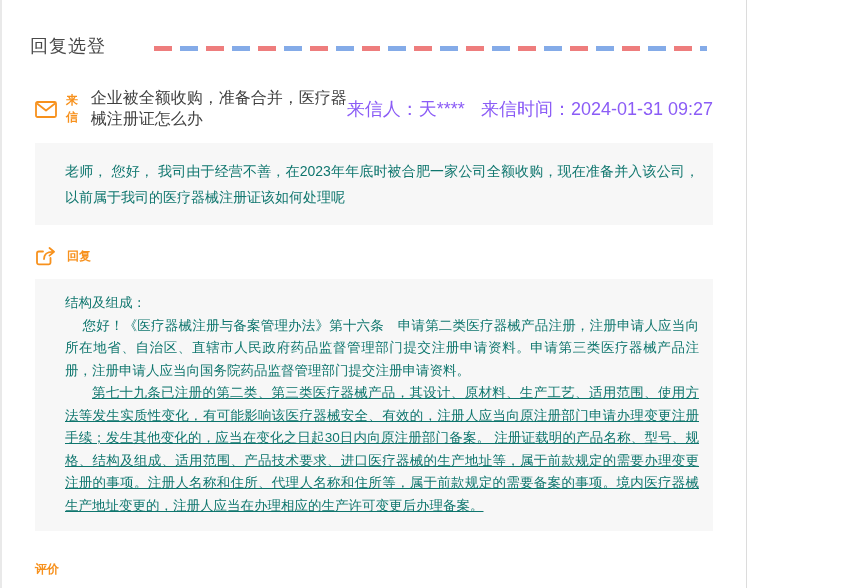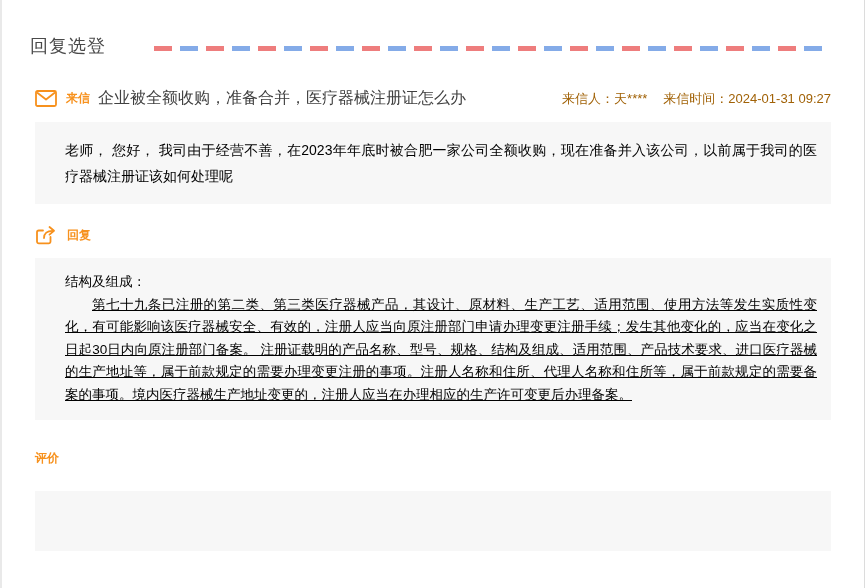--- a/index.html
+++ b/index.html
@@ -1,19 +1,19 @@
 <!DOCTYPE html>
 <html style="--accent-orange: #f7911d; --dash-red: #ee7d7d; --dash-blue: #84abe8;"><head>
 <meta charset="utf-8">
 <style>
   * { margin:0; padding:0; box-sizing:border-box; }
   html,body { background:#fff; }
   .page {
     position:relative;
-    width:865px; height:588px;
+    width:747px; height:588px;
     margin:0;
     background:#fff;
     border-left:2px solid #e9e9e9;
     border-right:1px solid #dcdcdc;
     overflow:hidden;
     font-family:"Liberation Sans", sans-serif;
     padding:34px 33px 0 28px;
   }
   
   .title-row { display:flex; align-items:center; margin-bottom:30px; }
@@ -22,28 +22,28 @@
     flex:1; height:5px; margin-left:48px; margin-right:6px; margin-top:4px;
     background:repeating-linear-gradient(90deg,
       var(--dash-red) 0 18px, transparent 18px 26px,
       var(--dash-blue) 26px 44px, transparent 44px 52px);
   }
   
   .sec-head { display:flex; align-items:center; margin:0 0 13px 5px; }
   .sec-icon { display:inline-flex; align-items:center; color:var(--accent-orange); margin-right:9px; }
   .sec-label { font-size:12px; font-weight:bold; color:var(--accent-orange); }
   .subject { font-size:16px; color:#404040; margin-left:8px; }
-  .meta { margin-left:auto; font-size:13px; color:#a16207; white-space:nowrap; }
+  .meta { margin-left:auto; font-size:18px; color:#8b5cf6; white-space:nowrap; }
   .meta .m-gap { margin-left:16px; }
   
   .box {
     background:#f7f7f7;
     padding:15px 14px 15px 30px;
     margin:0 0 0 5px;
-    color:#000000;
+    color:#0f766e;
     font-size:14px;
     line-height:26px;
     text-align:justify;
   }
   .letter-sec { margin-bottom:21px; }
   .letter-box { min-height:80px; }
   .reply-sec { margin-bottom:30px; }
   .reply-box { font-size:13.5px; line-height:22.5px; padding:13px 14px 14px 30px; }
   .reply-box p { margin:0; }
   .ind1 { text-indent:1.3em; }
@@ -87,20 +87,21 @@
         <svg width="23" height="20" viewBox="0 0 23 20" fill="none" stroke="currentColor" stroke-width="1.8" stroke-linecap="round" stroke-linejoin="round">
           <path d="M15.5 12 v4.5 a1.8 1.8 0 0 1 -1.8 1.8 H3.8 A1.8 1.8 0 0 1 2 16.5 V7.3 a1.8 1.8 0 0 1 1.8 -1.8 H8"></path>
           <path d="M9 13 C9 8.2 12.2 5.8 17.5 5.8"></path>
           <path d="M14.5 2 L19 5.8 L14.5 9.6"></path>
         </svg>
       </span>
       <span class="sec-label">回复</span>
     </div>
     <div class="box reply-box">
       <p>结构及组成：</p>
+      <p class="ind1">您好！《医疗器械注册与备案管理办法》第十六条　申请第二类医疗器械产品注册，注册申请人应当向所在地省、自治区、直辖市人民政府药品监督管理部门提交注册申请资料。申请第三类医疗器械产品注册，注册申请人应当向国务院药品监督管理部门提交注册申请资料。</p>
       <p class="ind2">第七十九条已注册的第二类、第三类医疗器械产品，其设计、原材料、生产工艺、适用范围、使用方法等发生实质性变化，有可能影响该医疗器械安全、有效的，注册人应当向原注册部门申请办理变更注册手续；发生其他变化的，应当在变化之日起30日内向原注册部门备案。 注册证载明的产品名称、型号、规格、结构及组成、适用范围、产品技术要求、进口医疗器械的生产地址等，属于前款规定的需要办理变更注册的事项。注册人名称和住所、代理人名称和住所等，属于前款规定的需要备案的事项。境内医疗器械生产地址变更的，注册人应当在办理相应的生产许可变更后办理备案。</p>
     </div>
   </section>
 
   <section>
     <div class="sec-head eval-head">
       <span class="sec-label">评价</span>
     </div>
     <div class="box eval-box">
       

